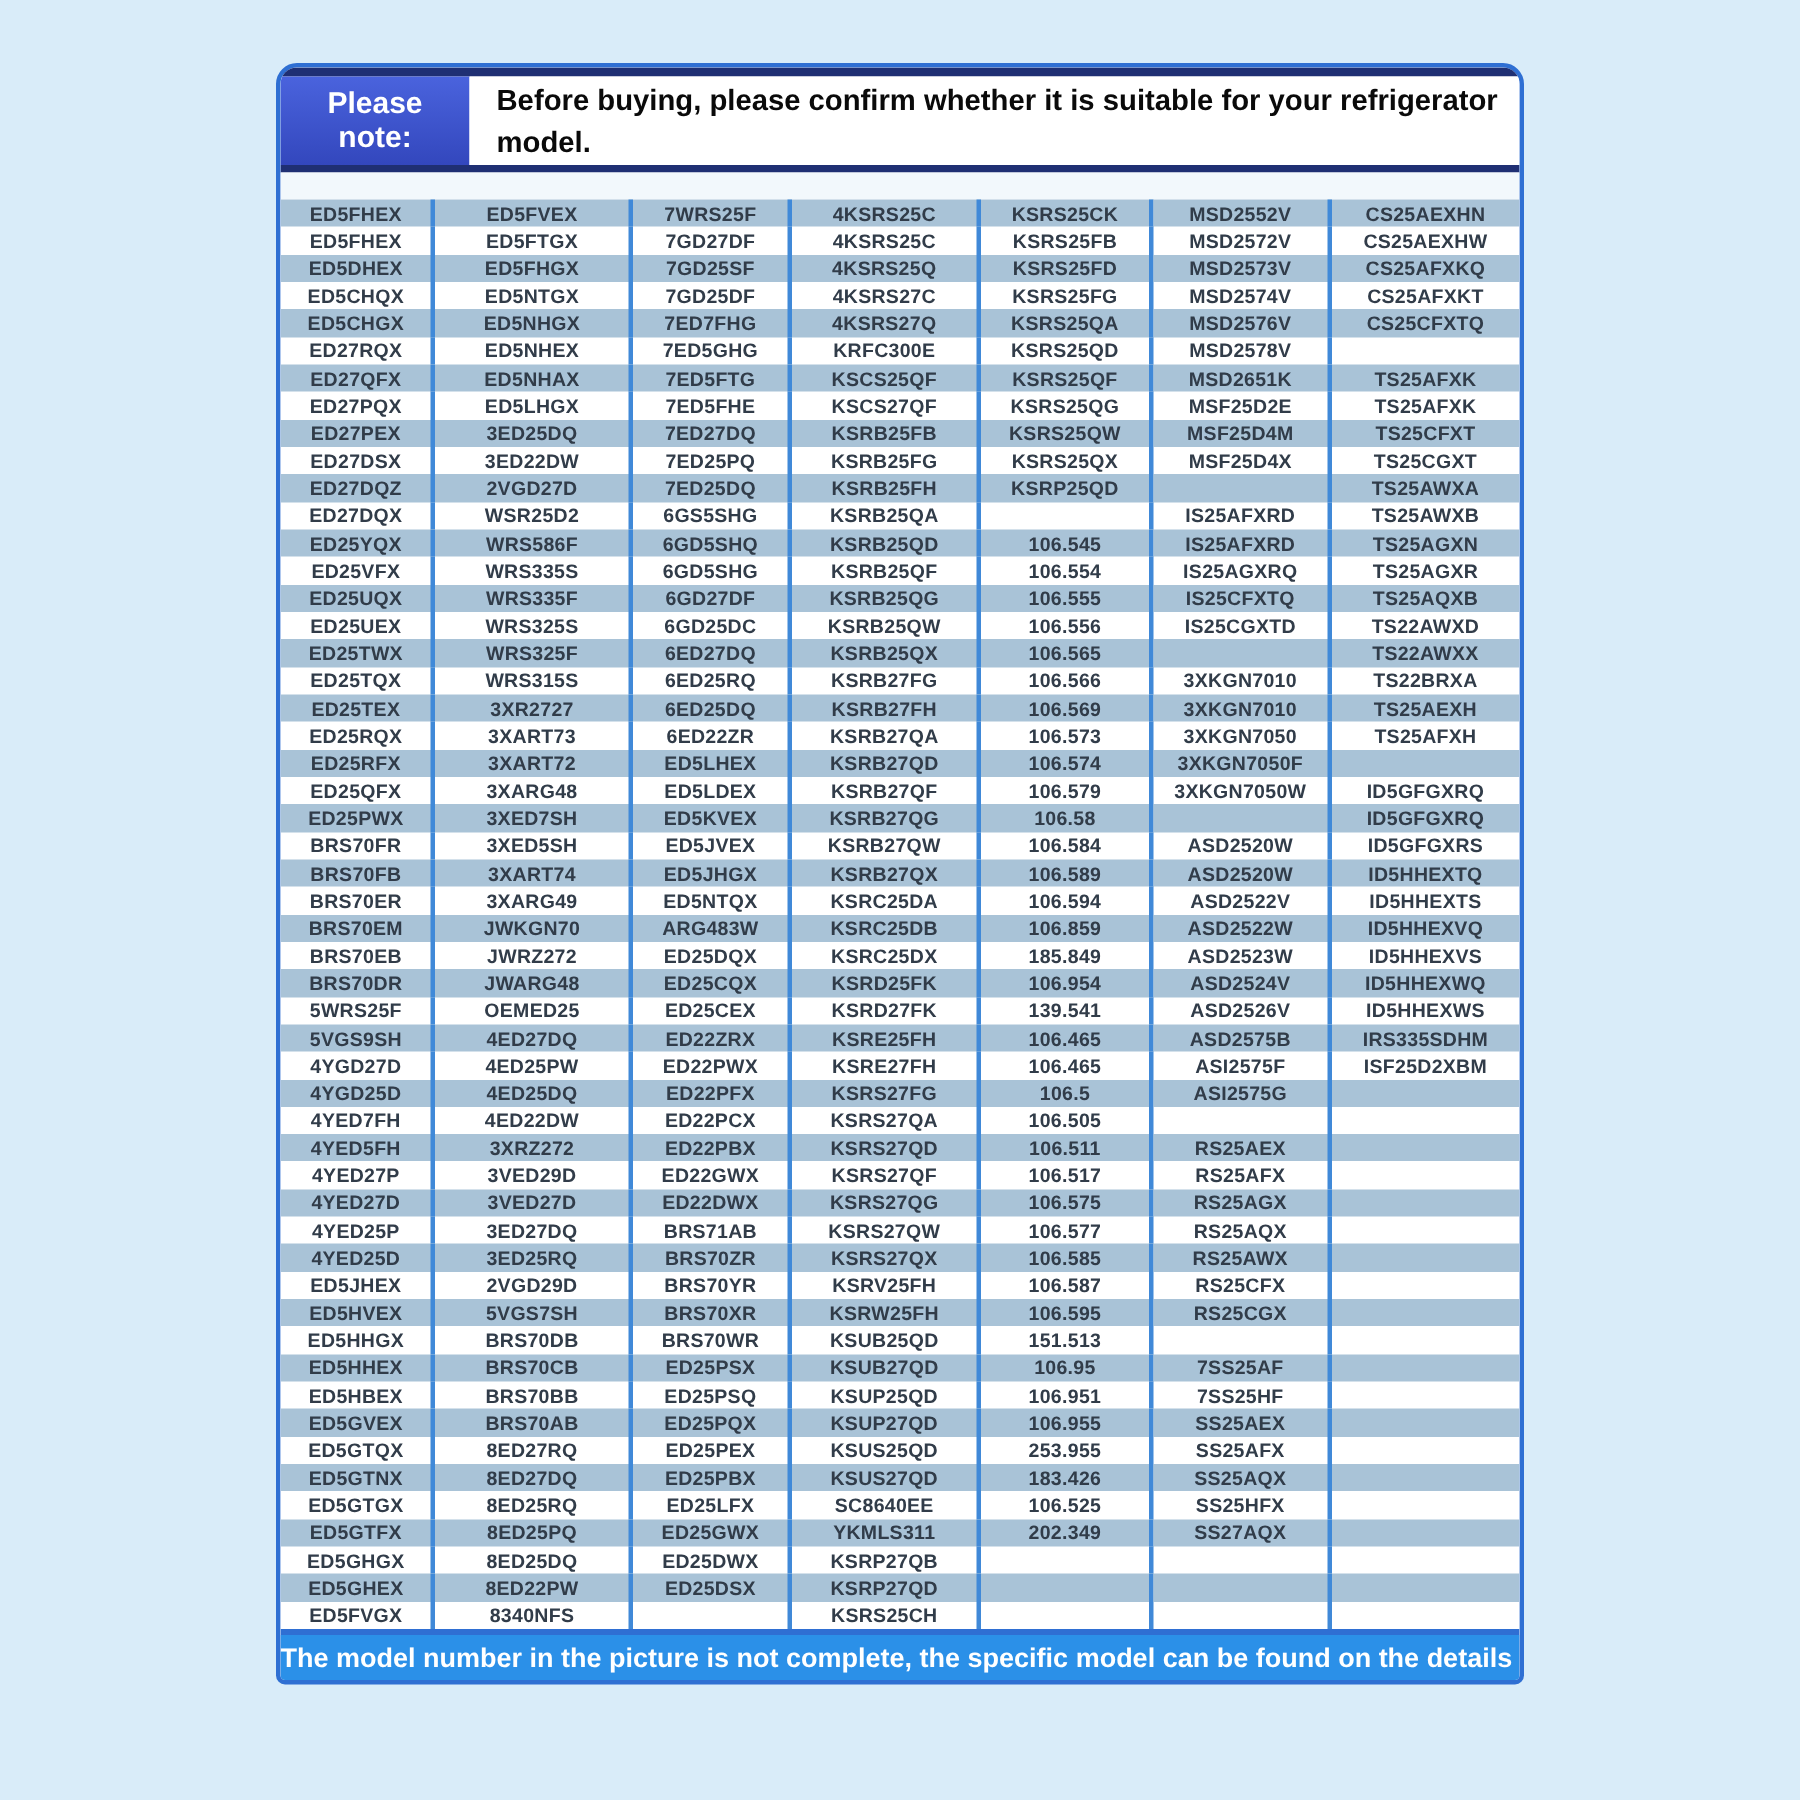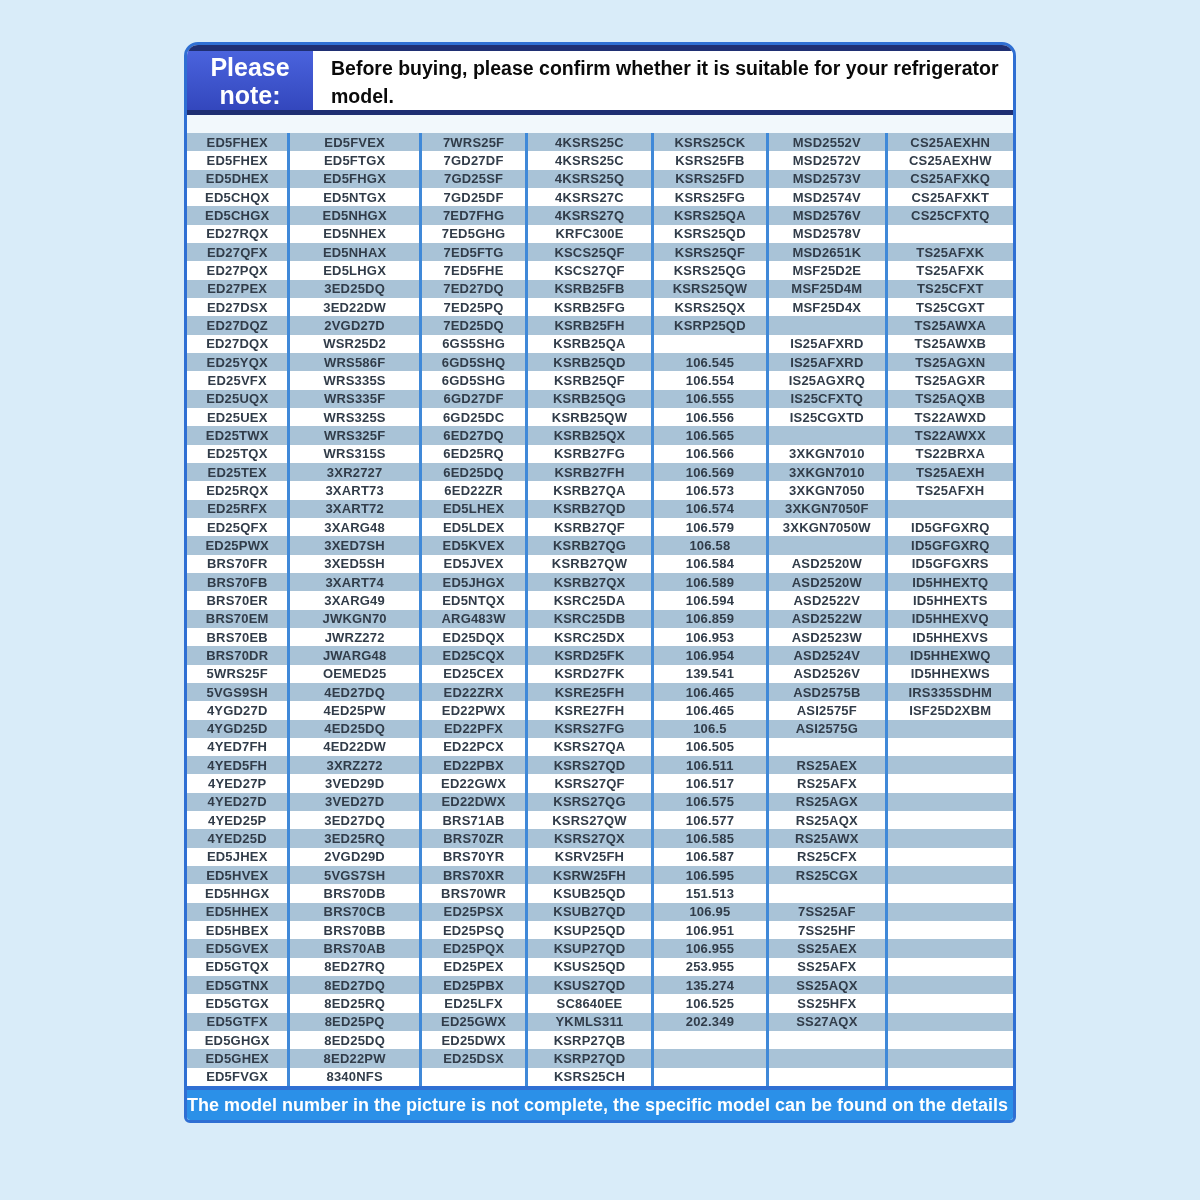--- a/index.html
+++ b/index.html
@@ -18,28 +18,28 @@
     overflow:hidden;background:#fff;
     display:flex;flex-direction:column;
   }
   .note-header{
     display:flex;height:70px;
     border-top:6px solid var(--navy);
     border-bottom:5px solid var(--navy);
   }
   .note-badge{
     width:126px;background:linear-gradient(180deg,var(--note-bg1),var(--note-bg2));
-    color:#fff;font-weight:bold;font-size:25px;line-height:1.12;
+    color:#fff;font-weight:bold;font-size:20px;line-height:1.12;
     display:flex;align-items:center;justify-content:center;text-align:center;
     padding:2px 8px;
   }
   .note-message{
     flex:1;background:#fff;color:#0a0a0a;
     font-weight:bold;font-size:19.5px;line-height:28px;
-    padding:2px 10px 0 18px;display:flex;flex-direction:column;justify-content:flex-end;
+    padding:2px 10px 0 18px;display:flex;flex-direction:row;justify-content:flex-end;
   }
   .gap-strip{height:18px;background:#f2f8fc;}
   .model-grid{
     display:grid;
     grid-template-columns:12.52% 15.92% 12.88% 15.19% 13.97% 14.34% auto;
     grid-auto-rows:18.33px;
     background:var(--row-light);
     border-bottom:4px solid var(--frame-border);
   }
   .cell{
@@ -254,21 +254,21 @@
       <div class="cell shaded divider">JWKGN70</div>
       <div class="cell shaded divider">ARG483W</div>
       <div class="cell shaded divider">KSRC25DB</div>
       <div class="cell shaded divider">106.859</div>
       <div class="cell shaded divider">ASD2522W</div>
       <div class="cell shaded">ID5HHEXVQ</div>
       <div class="cell divider">BRS70EB</div>
       <div class="cell divider">JWRZ272</div>
       <div class="cell divider">ED25DQX</div>
       <div class="cell divider">KSRC25DX</div>
-      <div class="cell divider">106.953</div>
+      <div class="cell divider">185.849</div>
       <div class="cell divider">ASD2523W</div>
       <div class="cell">ID5HHEXVS</div>
       <div class="cell shaded divider">BRS70DR</div>
       <div class="cell shaded divider">JWARG48</div>
       <div class="cell shaded divider">ED25CQX</div>
       <div class="cell shaded divider">KSRD25FK</div>
       <div class="cell shaded divider">106.954</div>
       <div class="cell shaded divider">ASD2524V</div>
       <div class="cell shaded">ID5HHEXWQ</div>
       <div class="cell divider">5WRS25F</div>
@@ -387,21 +387,21 @@
       <div class="cell divider">8ED27RQ</div>
       <div class="cell divider">ED25PEX</div>
       <div class="cell divider">KSUS25QD</div>
       <div class="cell divider">253.955</div>
       <div class="cell divider">SS25AFX</div>
       <div class="cell"></div>
       <div class="cell shaded divider">ED5GTNX</div>
       <div class="cell shaded divider">8ED27DQ</div>
       <div class="cell shaded divider">ED25PBX</div>
       <div class="cell shaded divider">KSUS27QD</div>
-      <div class="cell shaded divider">135.274</div>
+      <div class="cell shaded divider">183.426</div>
       <div class="cell shaded divider">SS25AQX</div>
       <div class="cell shaded"></div>
       <div class="cell divider">ED5GTGX</div>
       <div class="cell divider">8ED25RQ</div>
       <div class="cell divider">ED25LFX</div>
       <div class="cell divider">SC8640EE</div>
       <div class="cell divider">106.525</div>
       <div class="cell divider">SS25HFX</div>
       <div class="cell"></div>
       <div class="cell shaded divider">ED5GTFX</div>

